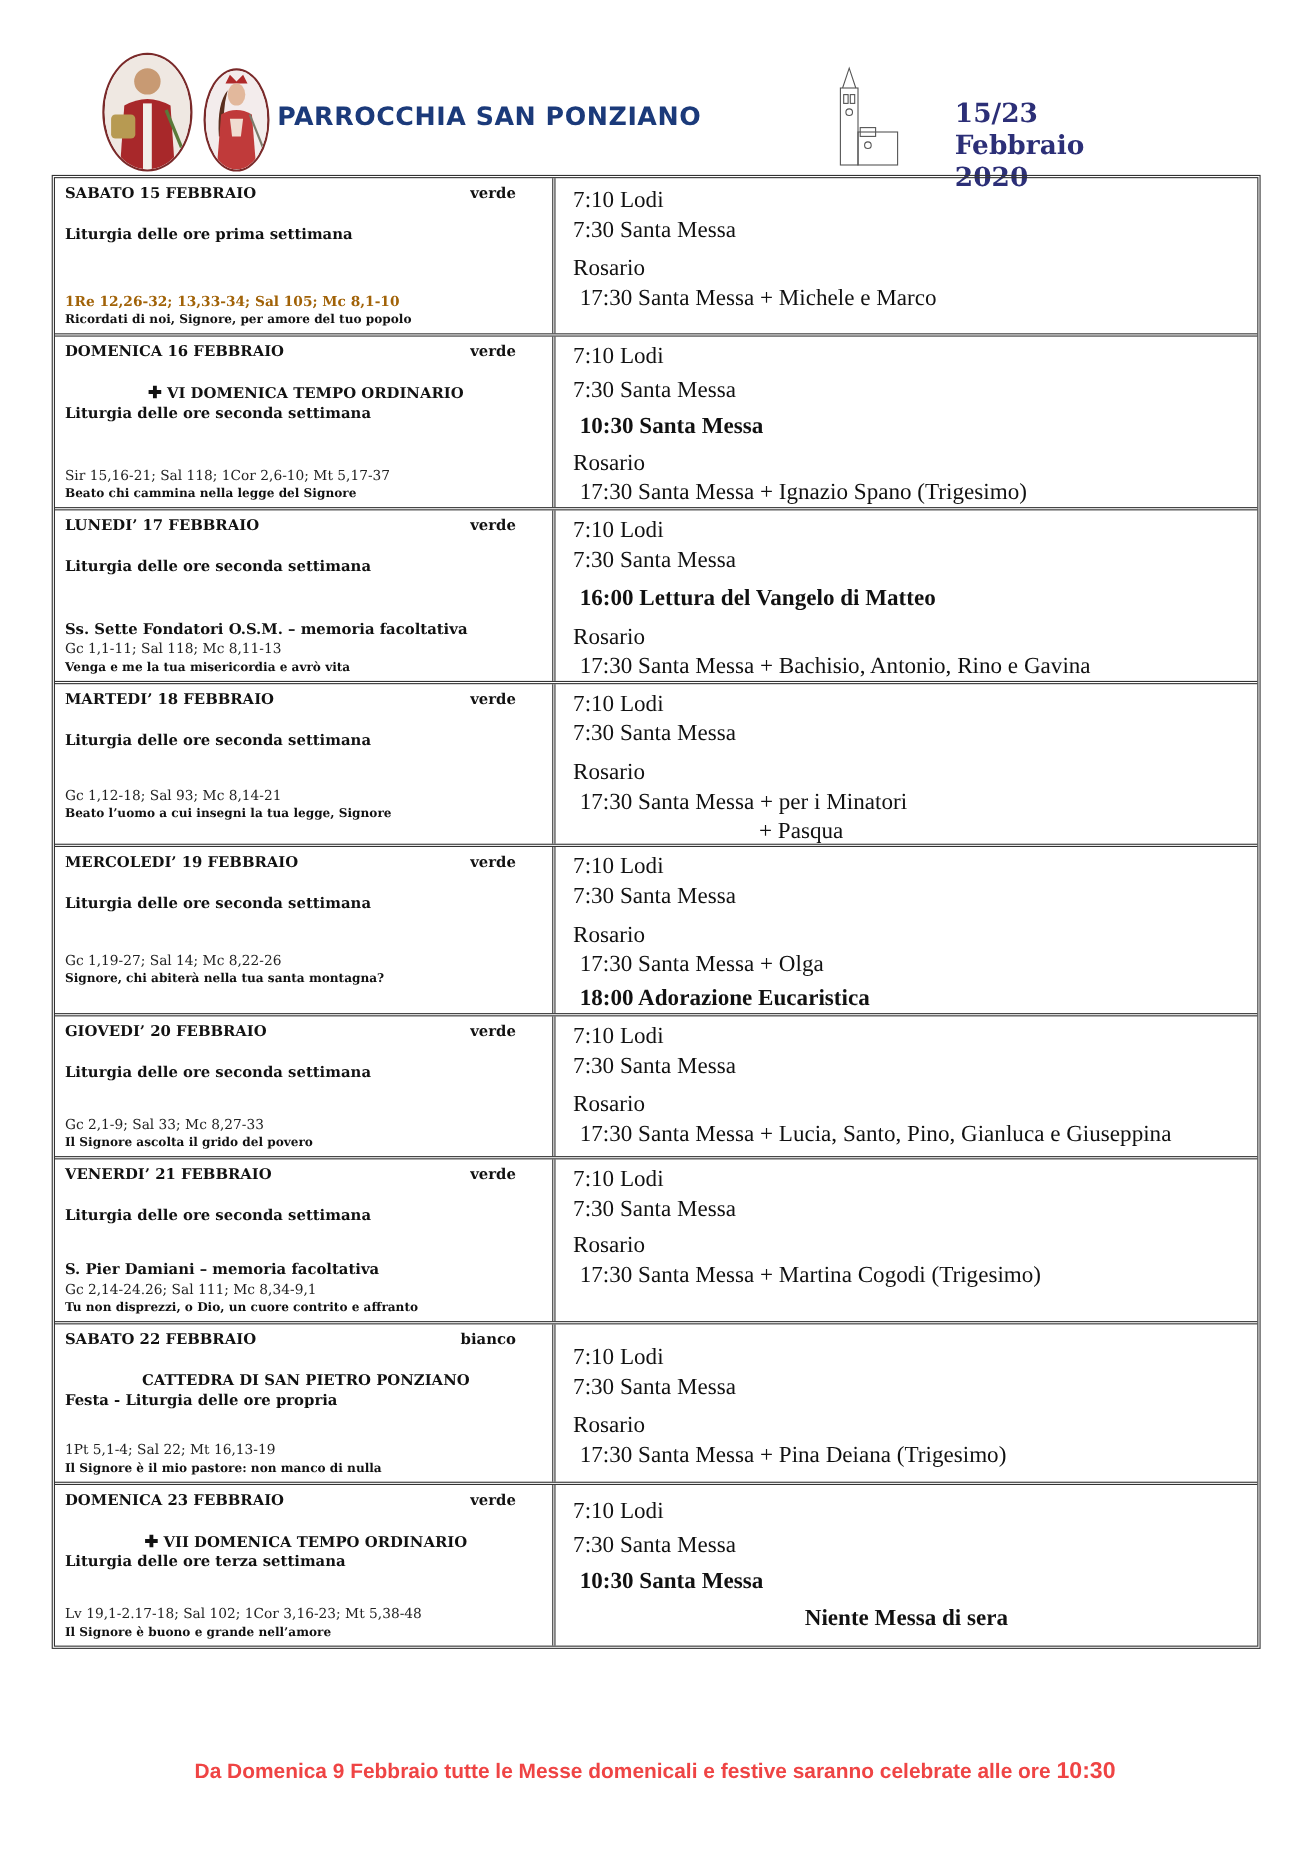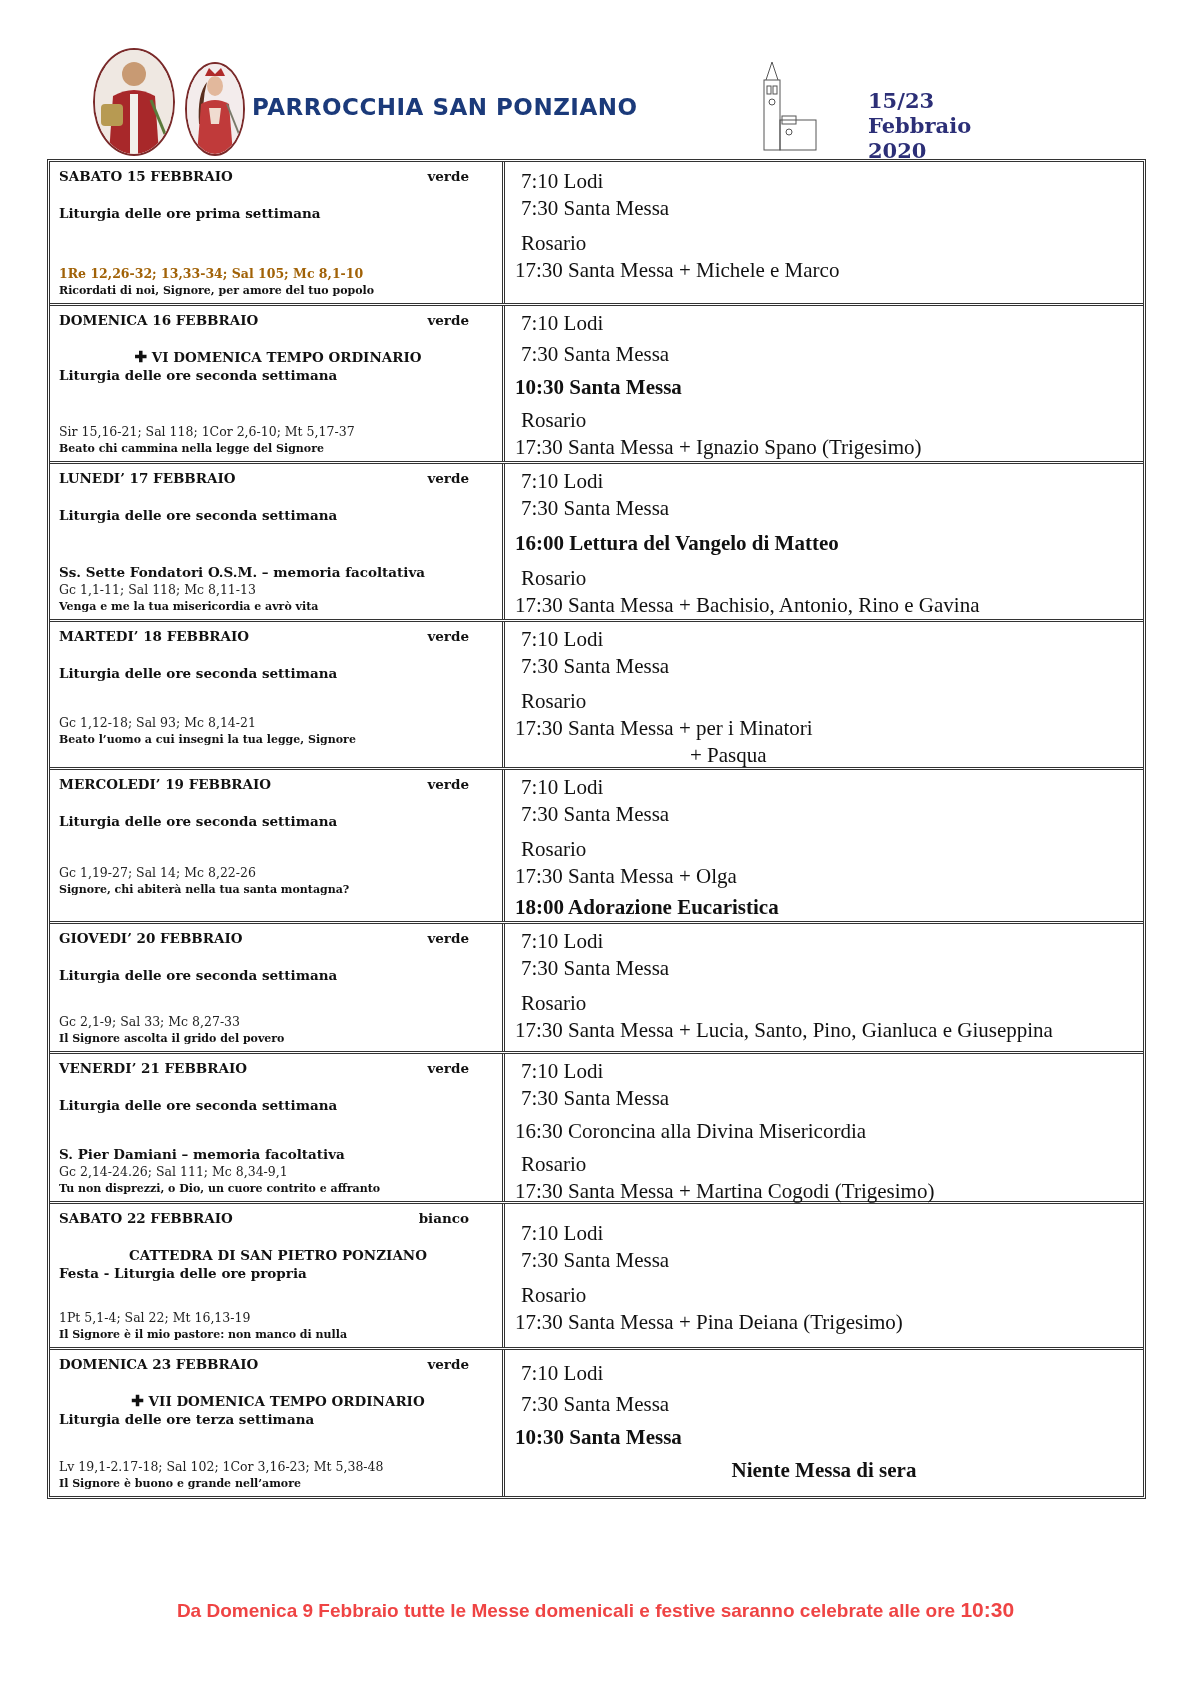--- a/index.html
+++ b/index.html
@@ -4,40 +4,40 @@
   <style>
     html, body { margin: 0; padding: 0; background: #ffffff; }
     body { width: 1191px; height: 1684px; position: relative; overflow: hidden; color: #111; }
     .header { position: absolute; left: 0; top: 0; width: 1029px; height: 160px; }
     .logo-oval { position: absolute; border: 2px solid #7a2a2a; border-radius: 50%; overflow: hidden; background: #f4eeee; }
     .logo1 { left: 93px; top: 48px; width: 78px; height: 104px; }
     .logo2 { left: 185px; top: 62px; width: 56px; height: 90px; }
     .logo-oval svg { width: 100%; height: 100%; display: block; }
     .parish-title { position: absolute; left: 252px; top: 94px; font-family: "DejaVu Sans", sans-serif; font-size: 23px; letter-spacing: 0.5px; color: #1b3a7a; font-weight: bold; }
     .tower { position: absolute; left: 758px; top: 60px; width: 62px; height: 92px; }
-    .dates-title { position: absolute; left: 868px; top: 88px; font-family: "DejaVu Serif", serif; font-weight: bold; font-size: 21px; color: #2c2f77; }
+    .dates-title { position: absolute; left: 868px; top: 88px; font-family: "DejaVu Serif", serif; font-weight: bold; font-size: 24px; color: #2c2f77; }
 
     .schedule { position: absolute; left: 47px; top: 159px; width: 1099px; border: 3px double #333; box-sizing: border-box; }
     .row { display: flex; border-bottom: 3px double #333; box-sizing: border-box; }
     .row:last-child { border-bottom: none; }
     .left { width: 455px; border-right: 3px double #333; box-sizing: border-box; padding: 6px 5px 2px 9px; font-family: "DejaVu Serif", serif; font-size: 13.5px; position: relative; }
     .right { flex: 1; padding: 4px 10px 4px 10px; font-family: "Liberation Serif", serif; font-size: 21px; line-height: 27px; position: relative; }
     .day-head { display: flex; justify-content: space-between; font-weight: bold; font-family: "DejaVu Serif", serif; font-size: 13.5px; }
     .day-head .color { margin-right: 28px; }
     .feast { text-align: center; font-weight: bold; font-size: 13.5px; margin-top: 20px; line-height: 18px; }
     .feast .cross { font-size: 15px; }
     .liturgy { text-align: left; font-weight: bold; font-size: 13.5px; line-height: 18px; }
     .liturgy.spaced { margin-top: 20px; }
     .readings-block { position: absolute; left: 9px; bottom: 3px; right: 6px; }
     .memoria { font-weight: bold; font-size: 13.5px; line-height: 18px; }
     .refs { font-size: 12.5px; line-height: 17px; color: #222; }
     .refs.bold { font-weight: bold; color: #a16207; }
     .psalm-line { font-weight: bold; font-size: 11px; line-height: 18px; }
     .ev { white-space: nowrap; padding-left: 6px; }
-    .ev.noindent { padding-left: 0; }
+    .ev.noindent { padding-left: 0; margin-left: 12px; }
     .ev.bold { font-weight: bold; }
     .ev.center { text-align: center; padding-left: 0; font-weight: bold; }
     .ev.indent-plus { padding-left: 175px; }
     .gap { height: 8px; }
 
     .r1 { height: 144px; } .r2 { height: 158px; } .r3 { height: 158px; } .r4 { height: 148px; }
     .r5 { height: 154px; } .r6 { height: 130px; } .r7 { height: 150px; } .r8 { height: 146px; } .r9 { height: 146px; }
 
     .footer-note { position: absolute; left: 0; width: 1191px; top: 1598px; text-align: center; font-family: "Liberation Sans", sans-serif; font-weight: bold; font-size: 19px; color: #ef4444; }
     .footer-note .time { font-size: 21px; }
@@ -222,21 +222,20 @@
       <div class="liturgy spaced">Liturgia delle ore seconda settimana</div>
       <div class="readings-block">
         <div class="memoria">S. Pier Damiani – memoria facoltativa</div>
         <div class="refs">Gc 2,14-24.26; Sal 111; Mc 8,34-9,1</div>
         <div class="psalm-line">Tu non disprezzi, o Dio, un cuore contrito e affranto</div>
       </div>
     </div>
     <div class="right">
       <div class="ev">7:10 Lodi</div>
       <div class="ev">7:30 Santa Messa</div>
-      <div class="ev noindent" style="margin-top:6px">16:30 Coroncina alla Divina Misericordia</div>
       <div class="ev" style="margin-top:6px">Rosario</div>
       <div class="ev noindent">17:30 Santa Messa + Martina Cogodi (Trigesimo)</div>
     </div>
   </div>
 
   <div class="row r8">
     <div class="left">
       <div class="day-head">
           <span>SABATO 22 FEBBRAIO</span>
           <span class="color">bianco</span>

